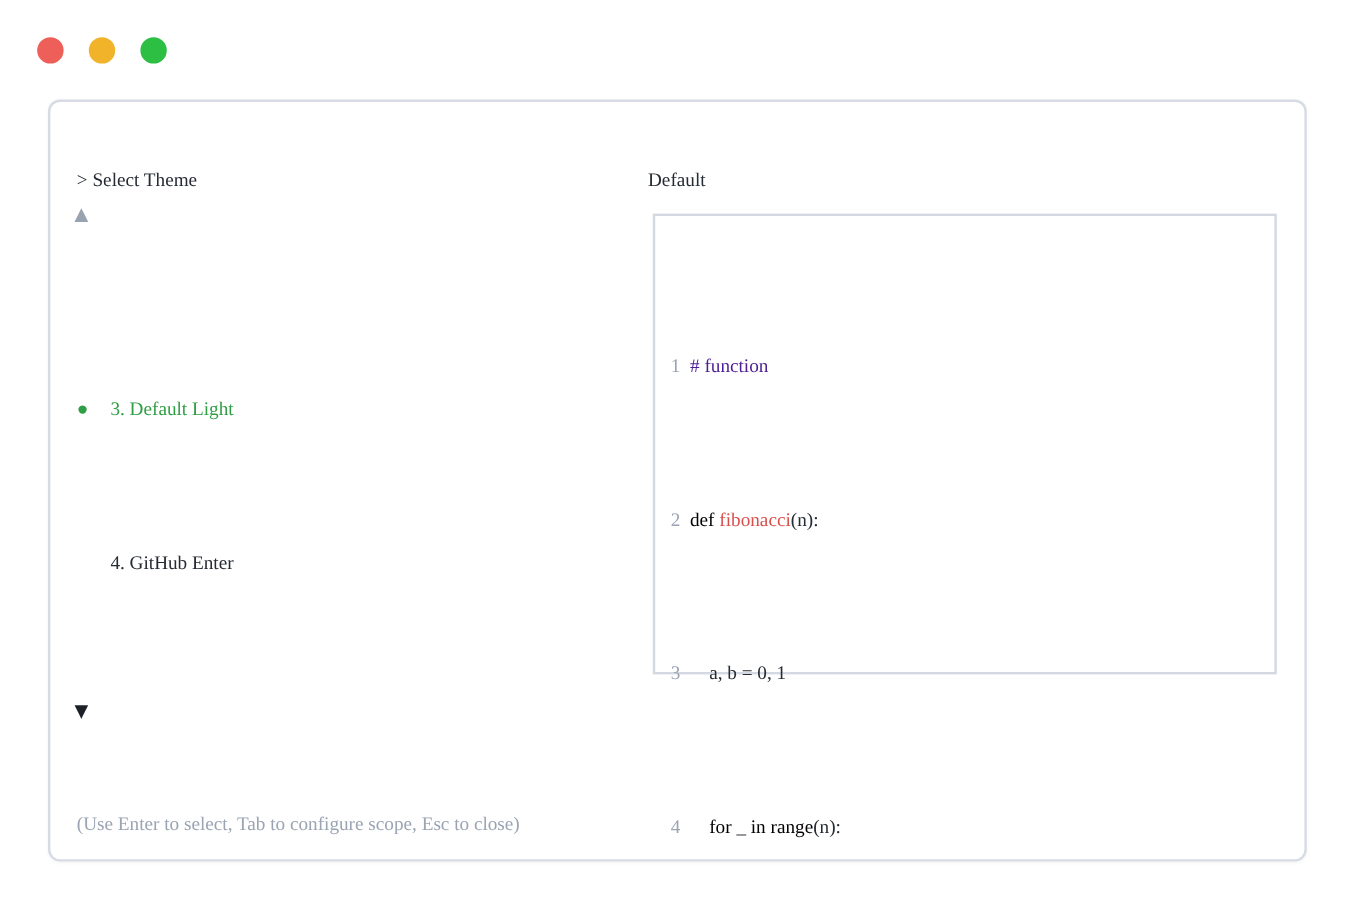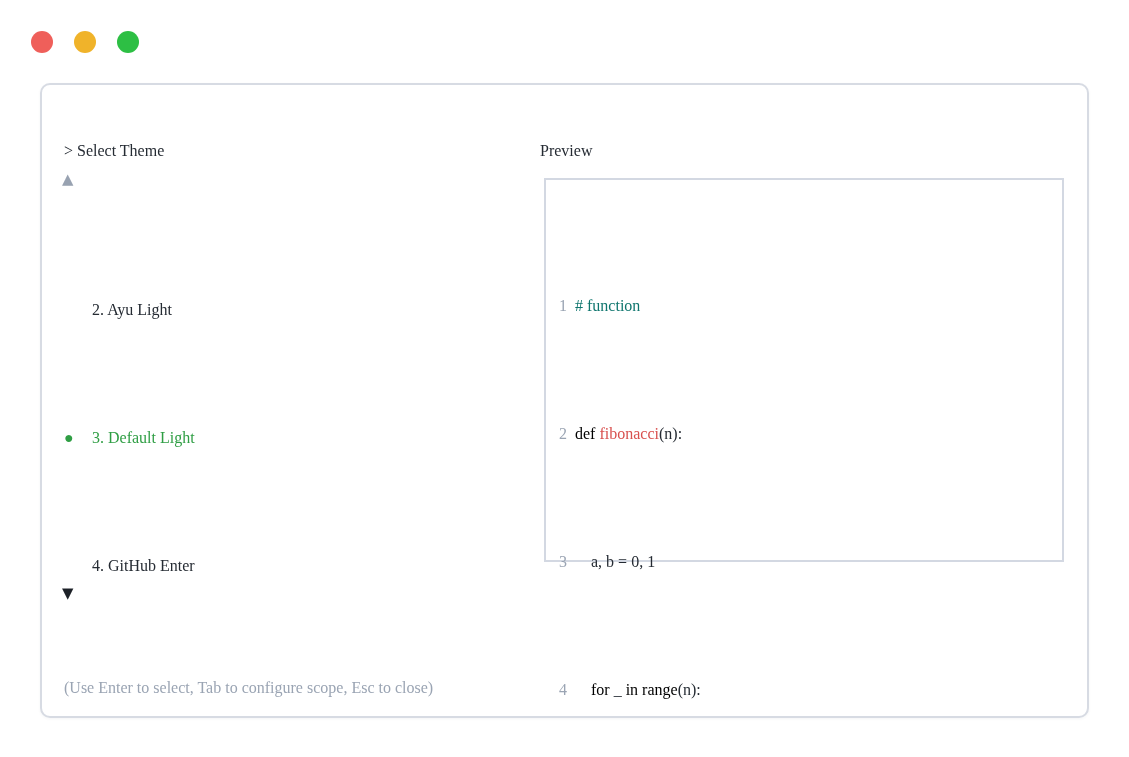--- a/index.html
+++ b/index.html
@@ -35,42 +35,41 @@
 
   
   .preview-box { position:absolute; left:502px; top:93px; width:520px; height:384px;
                  border:2px solid #d3d8e2; background:#ffffff;
                  padding:46px 10px 0 13px; }
   .code-line { height:32px; }
   .hl { display:inline-block; height:32px; line-height:32px; padding:0 5px 0 3px; margin-left:-3px; }
   .ln { display:inline-block; width:1ch; margin-right:1ch; color:#9aa4b3; }
   .tok-keyword { color:#000000; }
   .tok-name    { color:#d8504e;margin-top:45px; }
-  .tok-comment { color:#0f766e; }
+  .tok-comment { color:#4c1d95; }
 </style>
 </head>
 <body>
 
 <div class="traffic">
   <div class="dot" style="background: rgb(239, 95, 90);"></div>
   <div class="dot" style="background: rgb(240, 179, 42);"></div>
   <div class="dot" style="background: rgb(45, 191, 68);"></div>
 </div>
 
 <div class="panel">
 
   <div class="mono hdr-left"><span>&gt;</span><span> </span><span>Select Theme</span></div>
 
-  <div class="mono hdr-right">Preview</div>
+  <div class="mono hdr-right">Default</div>
 
   <div class="scroll-up">▲</div>
 
   <div class="mono theme-list">
 
-  <div class="row"><span class="bullet"></span><span class="num">2.</span><span> </span><span class="label">Ayu Light</span><span class="suffix"></span></div>
 
   <div class="row selected"><span class="bullet">●</span><span class="num">3.</span><span> </span><span class="label">Default Light</span><span class="suffix"></span></div>
 
   <div class="row"><span class="bullet"></span><span class="num">4.</span><span> </span><span class="label">GitHub Enter</span><span class="suffix"></span></div>
 
   
 
   
 
   

